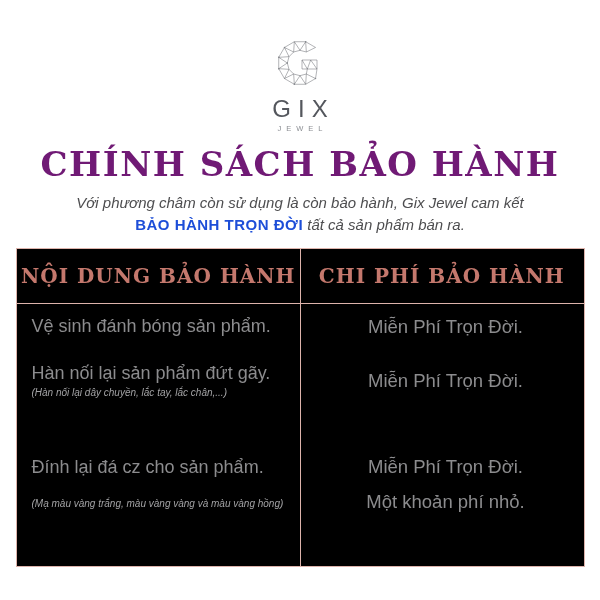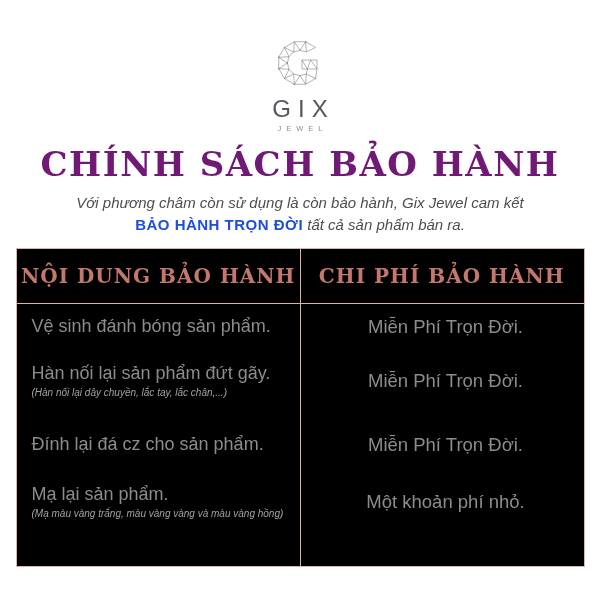--- a/index.html
+++ b/index.html
@@ -45,21 +45,21 @@
   .thead { display:flex; height:54px; border-bottom:1px solid #ddb3ab; }
   .th {
     flex:1; display:flex; align-items:center; justify-content:center;
     font-family:"DejaVu Serif", serif; font-weight:700;
     font-size:20px; letter-spacing:1px; color:#c4786d;
   }
   .tbody { padding-bottom:40px; }
   .trow { display:flex; }
   .trow:nth-child(1) { height:46px; }
   .trow:nth-child(2) { height:62px; }
-  .trow:nth-child(3) { height:66px; }
+  .trow:nth-child(3) { height:66px;align-items:flex-end; }
   .trow:nth-child(4) { height:48px; }
   .td-left {
     flex:1; display:flex; flex-direction:column; justify-content:center;
     padding-left:15px; box-sizing:border-box;
   }
   .td-right {
     flex:1; display:flex; align-items:center; justify-content:center;
     color:#8c8c8e; font-size:18.5px;
   }
   .cell-main { color:#8c8c8e; font-size:18px; line-height:1.15; }
@@ -128,21 +128,20 @@
 
       <div class="trow">
         <div class="td-left">
           <div class="cell-main">Đính lại đá cz cho sản phẩm.</div>
         </div>
         <div class="td-right">Miễn Phí Trọn Đời.</div>
       </div>
 
       <div class="trow">
         <div class="td-left">
-          <div class="cell-main">Mạ lại sản phẩm.</div>
           <div class="cell-note">(Mạ màu vàng trắng, màu vàng vàng và màu vàng hồng)</div>
         </div>
         <div class="td-right">Một khoản phí nhỏ.</div>
       </div>
 
     </div>
   </div>
 
 </div>
 

